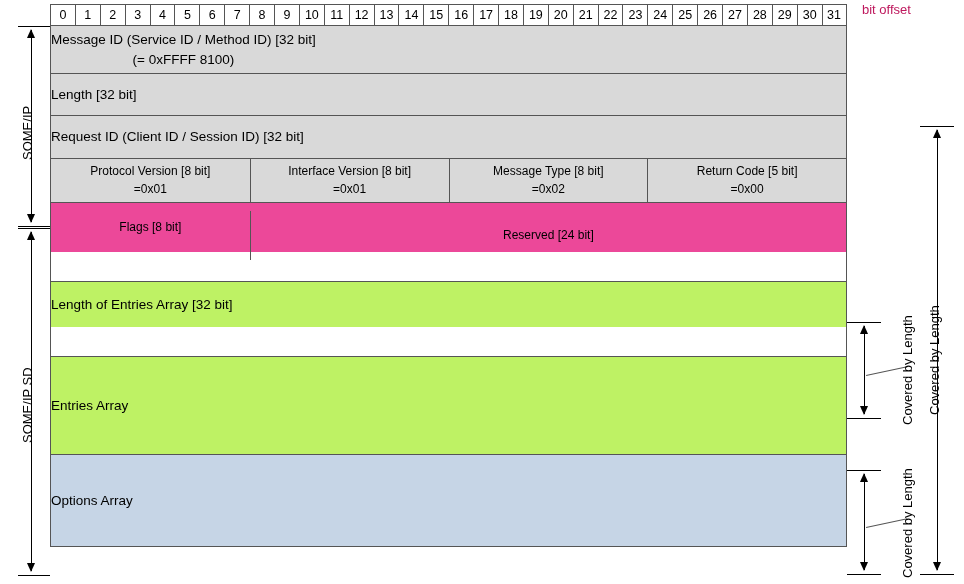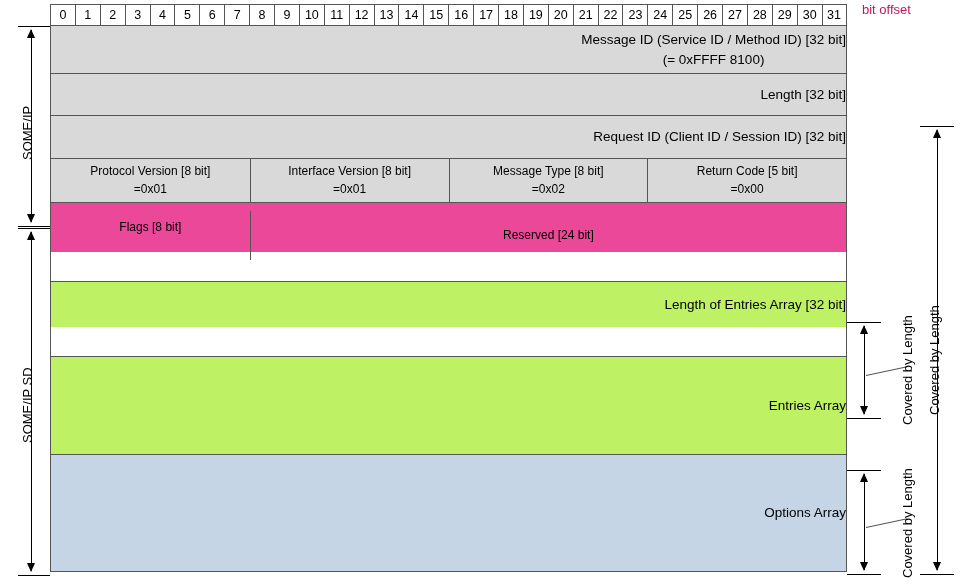--- a/index.html
+++ b/index.html
@@ -59,42 +59,42 @@
     border: 1px solid #555555;
     border-top: none;
     box-sizing: border-box;
   }
   .prow {
     position: relative;
     box-sizing: border-box;
     border-top: 1px solid #555555;
     display: flex;
     align-items: center;
-    justify-content: flex-end;
+    justify-content: flex-start;
     text-align: center;
     font-size: 13.5px;
     color: #000000;
   }
   .prow:first-child { border-top: none; }
   .prow .lines { line-height: 1.45; }
 
   .c-someip  { background: #d9d9d9; }
   .c-flags   { background: #ec4899; }
   .c-entries { background: #bef264; margin-top: 29px; }
   .c-options { background: #c6d5e6; }
 
   .h-msgid   { height: 47px; }
   .h-len     { height: 42px; }
   .h-reqid   { height: 43px; }
   .h-ver     { height: 44px; }
   .h-flags   { height: 50px; }
   .h-lenent  { height: 46px; }
   .h-entries { height: 98px; }
   .h-lenopt  { height: 46px; }
-  .h-options { height: 117px; }
+  .h-options { height: 92px; }
 
   
   .prow.split { justify-content: flex-start; padding: 0; }
   .field {
     box-sizing: border-box;
     height: 100%;
     border-left: 1px solid #555555;
     display: flex;
     align-items: center;
     justify-content: center;

